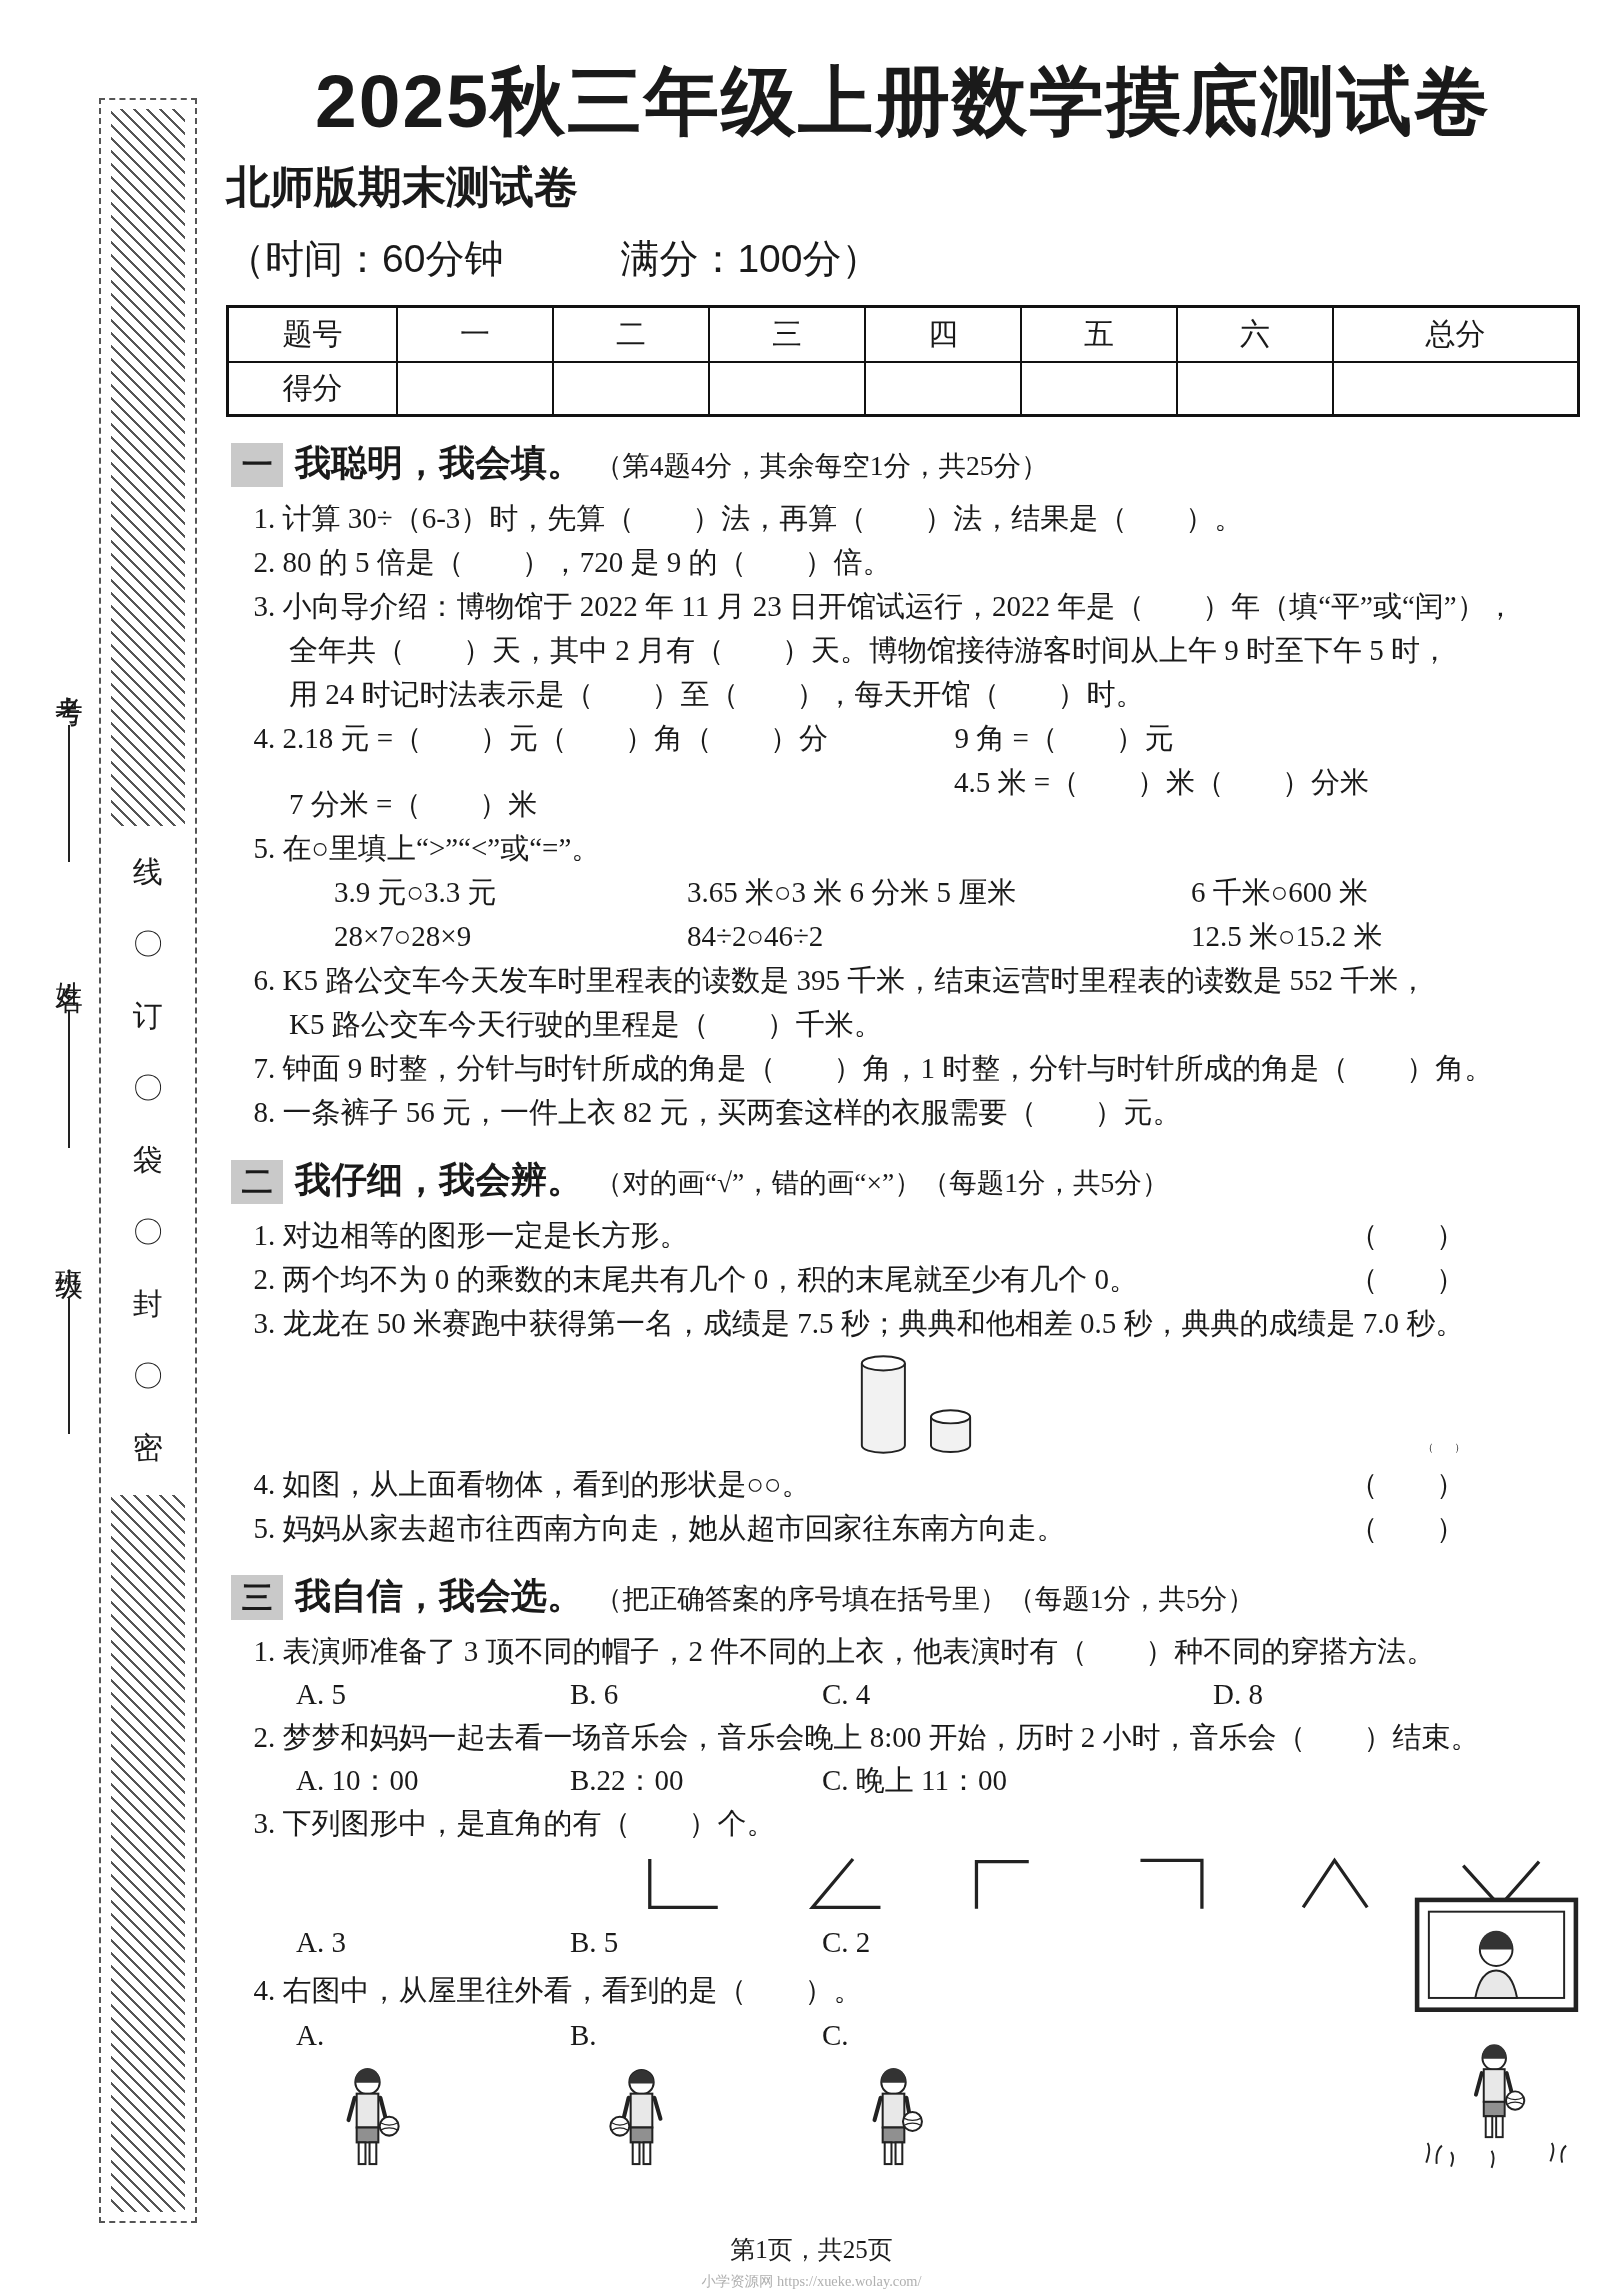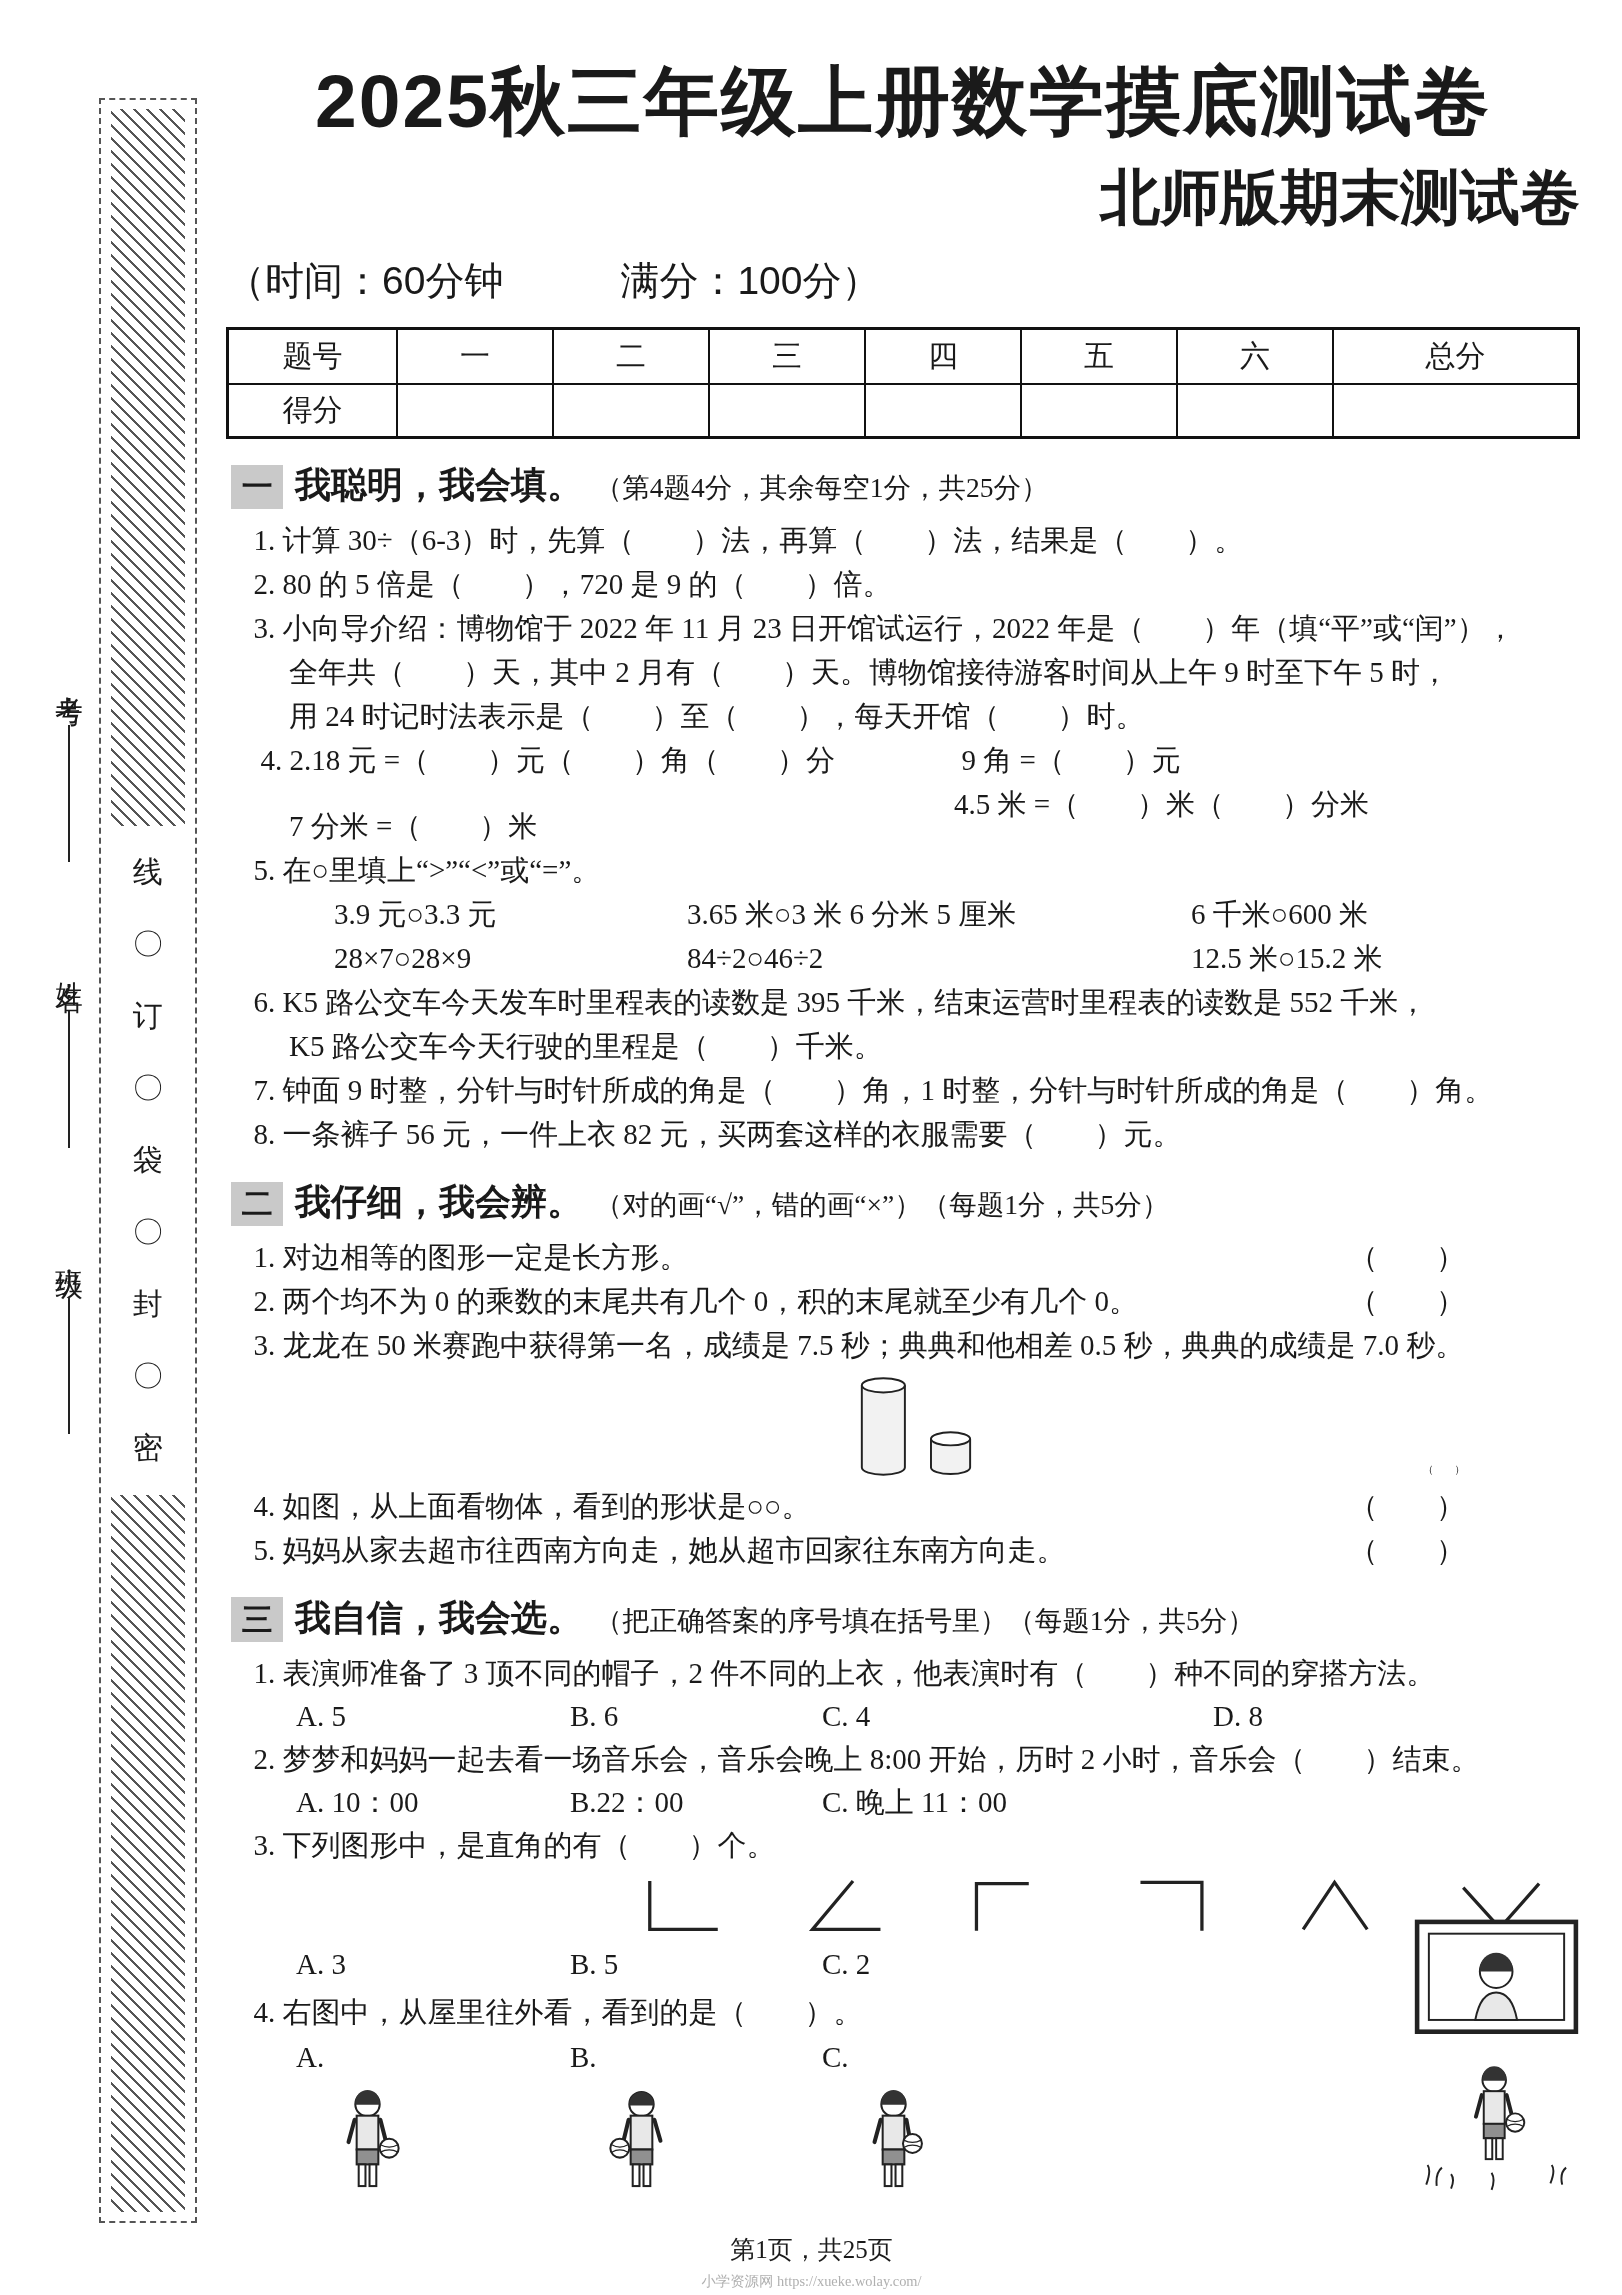--- a/index.html
+++ b/index.html
@@ -15,36 +15,36 @@
   .field-line { width:2px; height:137px; background:#222; margin-top:7.9px; }
   .strip { flex:1; border:2px dashed #555; display:flex; flex-direction:column; align-items:center; background:#fff; }
   .slash { width:78%; background:repeating-linear-gradient(45deg, transparent 0 7.2px, #555 7.2px 9.2px); }
   .slash.top { flex:1; margin-top:9.2px; }
   .slash.bottom { flex:1; margin-bottom:9.2px; }
   .seal { display:flex; flex-direction:column; align-items:center; gap:31px; padding:26px 0; font-size:30px; }
 
   
   .main { position:absolute; left:226px; right:43px; top:52px; }
   .title { text-align:center; font-size:75px; font-weight:bold; font-family:"Liberation Sans","DejaVu Sans",sans-serif; letter-spacing:2px; }
-  .subtitle { text-align:right; font-size:60px; font-weight:bold; font-family:Liberation Sans, sans-serif; margin-top:5.2px; }
+  .subtitle { text-align:left; font-size:44px; font-weight:bold; font-family:Liberation Sans, sans-serif; margin-top:5.2px; }
   .meta { text-align:left; font-size:39px; font-weight:normal; font-family:"Liberation Sans","DejaVu Sans",sans-serif; margin-top:14.4px; }
 
   .score-table { margin-top:19.6px; border:3.3px solid #111; display:grid; grid-template-columns:167px repeat(6,1fr) 245px; }
   .sc { height:53px; display:flex; align-items:center; justify-content:center; font-size:30px; border-left:2px solid #111; border-top:2px solid #111; }
   .sc.nl { border-left:none; } .sc.nt { border-top:none; }
 
   .sec-h { margin:22px 0 7.9px 5.2px; display:flex; align-items:baseline; gap:11.8px; }
   .sec-num { font-size:31px; font-weight:bold; background:#c9c9c9; padding:1.3px 10.5px; }
   .sec-title { font-size:36px; font-weight:bold; }
   .sec-note { font-size:27.5px; }
 
   .q-line { font-size:29px; line-height:44px; padding-left:27.5px; }
   .cont { padding-left:63px; }
   .row { display:flex; }
-  .w1 { width:701px; flex:none;margin-left:7px; }
+  .w1 { width:701px; flex:none; }
   .w1b { width:665px; flex:none;margin-top:22px; }
   .q5row { display:flex; padding-left:108px; }
   .q5row .c1 { width:353px; flex:none; }
   .q5row .c2 { width:504px; flex:none; }
 
   .judge { display:flex; }
   .paren { margin-left:auto; margin-right:115px; flex:none; }
 
   .fig-row { display:flex; align-items:flex-end; padding-left:628px; margin:5.2px 0 6.5px; }
   .cyl { width:137px; height:105px; }

